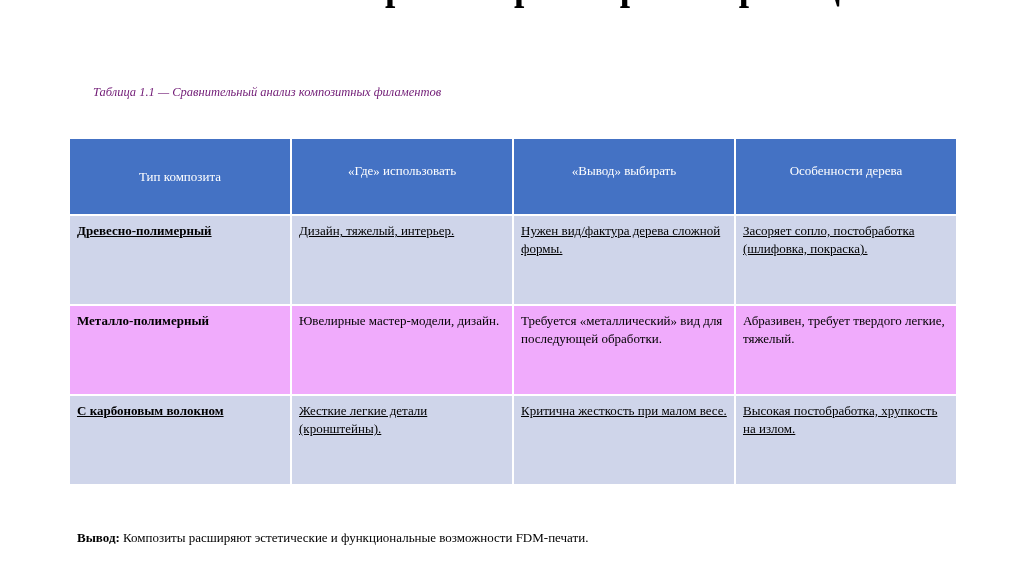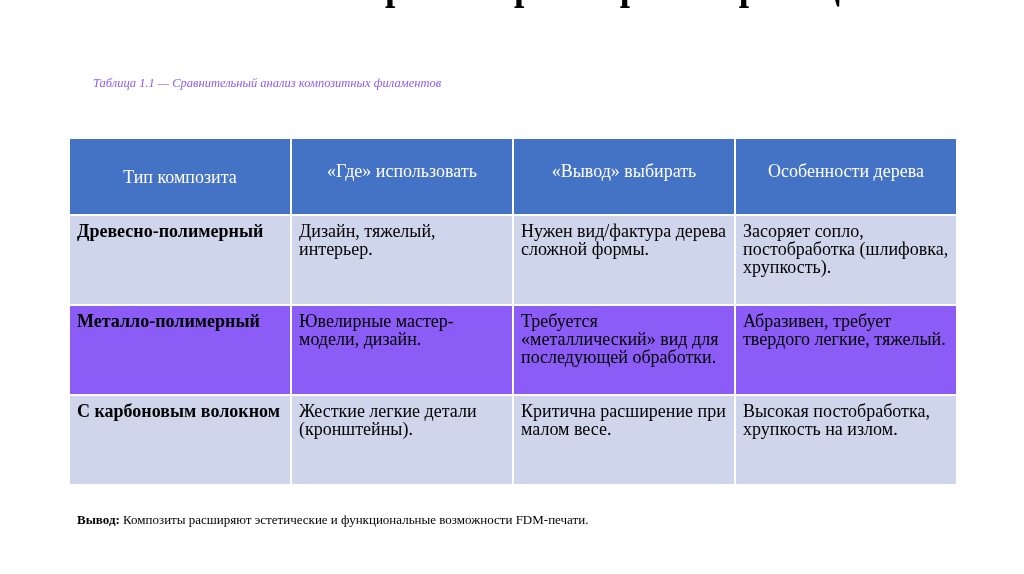--- a/index.html
+++ b/index.html
@@ -25,34 +25,34 @@
       font-size: 43px;
       line-height: 50px;
       letter-spacing: -0.5px;
       transform: scaleX(0.86);
       transform-origin: left top;
       white-space: nowrap;
     }
     .caption {
       position: absolute;
       left: 93px;
-      top: 76px;
+      top: 85px;
       font-style: italic;
       font-size: 12.5px;
-      color: #8b5cf6;
+      color: #701a75;
       white-space: nowrap;
     }
     table.comparison {
       position: absolute;
       left: 68px;
       top: 137px;
       width: 888px;
       border-collapse: collapse;
       table-layout: fixed;
-      font-size: 18px;
+      font-size: 13px;
       line-height: 18px;
     }
     table.comparison th,
     table.comparison td {
       border: 2px solid #ffffff;
       vertical-align: top;
       padding: 6px 7px;
       text-align: left;
     }
     table.comparison thead th {
@@ -65,29 +65,29 @@
       box-sizing: border-box;
     }
     table.comparison thead th.first {
       vertical-align: middle;
       padding-top: 6px;
     }
     table.comparison tbody td {
       height: 90px;
       box-sizing: border-box;
     }
-    table.comparison tbody tr.odd td { background: #cfd5ea; }
-    table.comparison tbody tr.even td { background: #8b5cf6; }
+    table.comparison tbody tr.odd td { background: #cfd5ea; text-decoration: underline; }
+    table.comparison tbody tr.even td { background: #f0abfc; }
     table.comparison tbody td.type {
       font-weight: bold;
     }
     .conclusion {
       position: absolute;
       left: 77px;
-      top: 512px;
+      top: 530px;
       font-size: 13px;
       white-space: nowrap;
     }
     .conclusion b { font-weight: bold; }
   </style>
 </head>
 <body>
 
 <h1 class="slide-title">Композитные материалы: расширение границ</h1>
 
@@ -106,32 +106,32 @@
       <th>«Где» использовать</th>
       <th>«Вывод» выбирать</th>
       <th>Особенности дерева</th>
     </tr>
   </thead>
   <tbody>
     <tr class="odd">
       <td class="type">Древесно-полимерный</td>
       <td>Дизайн, тяжелый, интерьер.</td>
       <td>Нужен вид/фактура дерева сложной формы.</td>
-      <td>Засоряет сопло, постобработка (шлифовка, хрупкость).</td>
+      <td>Засоряет сопло, постобработка (шлифовка, покраска).</td>
     </tr>
     <tr class="even">
       <td class="type">Металло-полимерный</td>
       <td>Ювелирные мастер-модели, дизайн.</td>
       <td>Требуется «металлический» вид для последующей обработки.</td>
       <td>Абразивен, требует твердого легкие, тяжелый.</td>
     </tr>
     <tr class="odd">
       <td class="type">С карбоновым волокном</td>
       <td>Жесткие легкие детали (кронштейны).</td>
-      <td>Критична расширение при малом весе.</td>
+      <td>Критична жесткость при малом весе.</td>
       <td>Высокая постобработка, хрупкость на излом.</td>
     </tr>
   </tbody>
 </table>
 
 <div class="conclusion">
   <b>Вывод:</b><span> Композиты расширяют эстетические и функциональные возможности FDM-печати.</span>
 </div>
 
 </body></html>

